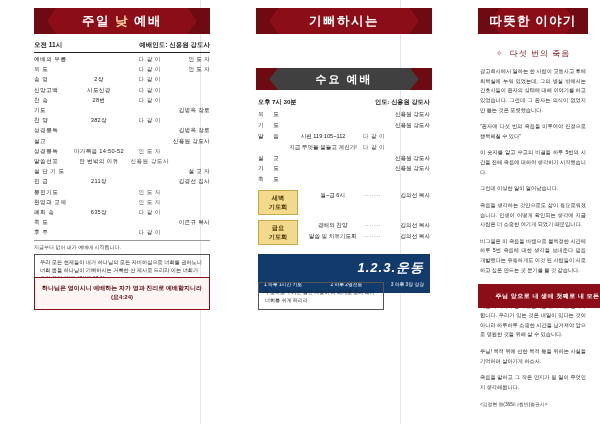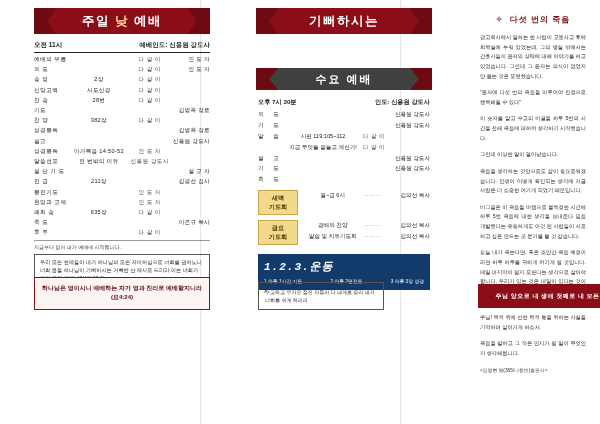--- a/index.html
+++ b/index.html
@@ -90,36 +90,36 @@
   .pray-body { flex:1; padding-left:6px; font-size:5.6px; }
   .pray-line { display:flex; justify-content:space-between; padding:1.5px 0; }
   .pray-line .mid { flex:1; text-align:center; }
   .pray-line .dots { color:#444; letter-spacing:0.5px; padding:0 3px; }
   .pray-line .who { width:46px; text-align:right; }
 
   .movement-box {
     margin:9px 14px 0 14px; background:#123a6b; color:#fff;
     padding:5px 6px 6px 6px;
   }
-  .movement-title { text-align:left; font-size:11px; font-weight:bold; font-style:italic; letter-spacing:1px;font-family:Liberation Mono, monospace; }
+  .movement-title { text-align:right; font-size:13px; font-weight:bold; font-style:italic; letter-spacing:1px; }
   .movement-sub { display:flex; justify-content:space-between; margin-top:4px; font-size:4.8px; }
   .movement-sub span { white-space:nowrap; }
 
   .quote-box {
     position:absolute; left:14px; bottom:10px; width:126px;
     border:1px solid #555; padding:5px 6px; font-size:5px; line-height:1.6;
     color:#222;
   }
   .quote-arrow { position:absolute; left:4px; top:4px; font-size:5px; }
 
   
   .col3 .banner-title { letter-spacing:1.2px; }
   .art-title {
     margin:14px 12px 8px 12px; text-align:center;
-    font-size:8px; font-weight:bold; color:#7a0c14; letter-spacing:1px;
+    font-size:8px; font-weight:normal; color:#7a0c14; letter-spacing:1px;
   }
   .art-title .mark { color:#b0323a; margin-right:3px; }
   .body-text {
     margin:0 14px; font-size:5.2px; line-height:1.85; text-align:justify; color:#222;
   }
   .body-text p { margin:0 0 7px 0; }
   .art-sign { margin:8px 14px 0 14px; font-size:4.8px; text-align:left; color:#333; }
   .red-strip {
     position:absolute; left:12px; bottom:12px; width:176px; height:24px;
     background:#8b0d17; color:#fff; display:flex; align-items:center; justify-content:center;
@@ -400,20 +400,25 @@
     </div>
 
     <div class="quote-box">
       <span class="quote-arrow">↗</span>
       <span>수고하고 무거운 짐진 자들아 다 내게로 오라 내가 너희를 쉬게 하리라</span>
     </div>
   </div>
 
   <div class="col col3">
 
+    <div class="banner">
+      <div class="banner-ribbon-left"></div>
+      <div class="banner-ribbon-right"></div>
+      <div class="banner-title">따뜻한 이야기</div>
+    </div>
 
     <div class="art-title">
       <span class="mark">✧</span>
       <span>다섯 번의 죽음</span>
     </div>
 
     <div class="body-text" id="story-body">
         <p>광고회사에서 일하는 한 사람이 교통사고 후에 회복실에 누워 있었는데, 그의 병실 밖에서는 간호사들이 환자의 상태에 대해 이야기를 하고 있었습니다. 그런데 그 환자는 의식이 없었지만 듣는 것은 또렷했습니다.</p>
         <p>"환자에 다섯 번의 죽음을 미루어야 진정으로 행복해질 수 있다"</p>
         <p>이 숫자를 알고 수고의 비결을 하루 5번의 시간을 전해 죽음에 대하여 생각하기 시작했습니다.</p>

